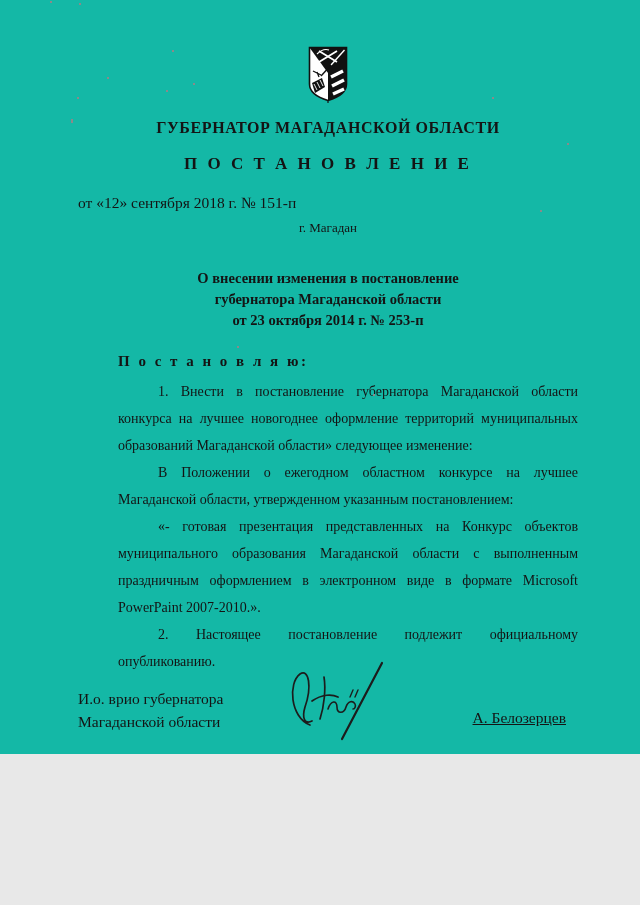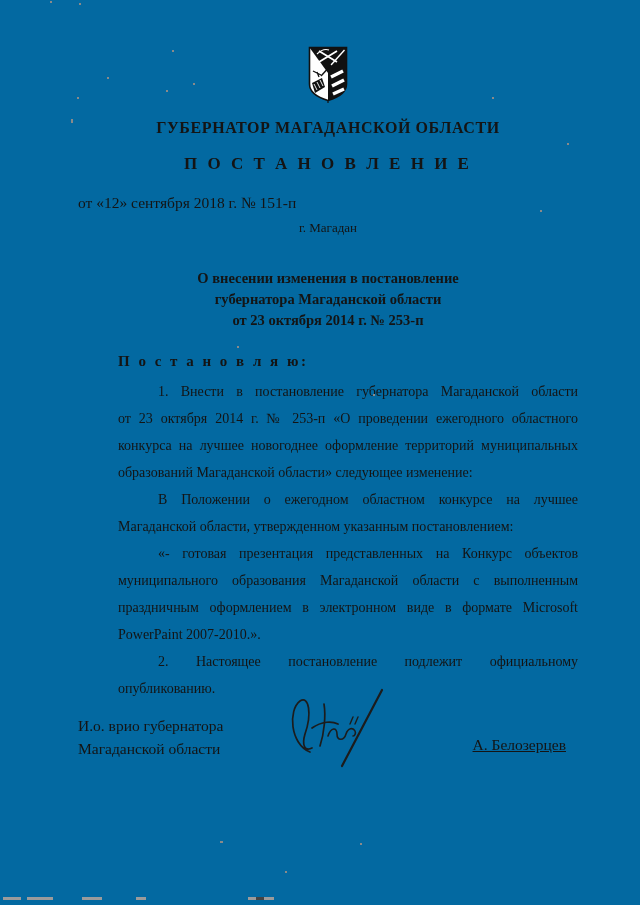--- a/index.html
+++ b/index.html
@@ -1,21 +1,21 @@
 <!DOCTYPE html>
 <html><head>
 <meta charset="utf-8">
 <style>
   html, body { margin: 0; padding: 0; background: #e8e8e8; }
   .page {
     position: relative;
     width: 640px;
-    height: 905px;
+    height: 754px;
     margin: 0 auto;
-    background: #0369a1;
+    background: #14b8a6;
     font-family: "Liberation Serif", "DejaVu Serif", serif;
     color: #141414;
     overflow: hidden;
   }
   .content {
     padding: 0 62px 0 78px; 
   }
   .emblem-wrap { text-align: center; padding-top: 46px; height: 58px; }
   .authority {
     margin-top: 15px;
@@ -129,21 +129,20 @@
       <div>О внесении изменения в постановление</div>
       <div>губернатора Магаданской области</div>
       <div>от 23 октября 2014 г. № 253-п</div>
     </div>
 
     <div class="resolve">П о с т а н о в л я ю:</div>
 
     <div class="body-text">
         <div class="para">
           <div class="line first">1. Внести в постановление губернатора Магаданской области</div>
-          <div class="line">от 23 октября 2014 г. № 253-п «О проведении ежегодного областного</div>
           <div class="line">конкурса на лучшее новогоднее оформление территорий муниципальных</div>
           <div class="line last">образований Магаданской области» следующее изменение:</div>
         </div>
         <div class="para">
           <div class="line first">В Положении о ежегодном областном конкурсе на лучшее</div>
           <div class="line last">Магаданской области, утвержденном указанным постановлением:</div>
         </div>
         <div class="para">
           <div class="line first">«- готовая презентация представленных на Конкурс объектов</div>
           <div class="line">муниципального образования Магаданской области с выполненным</div>

